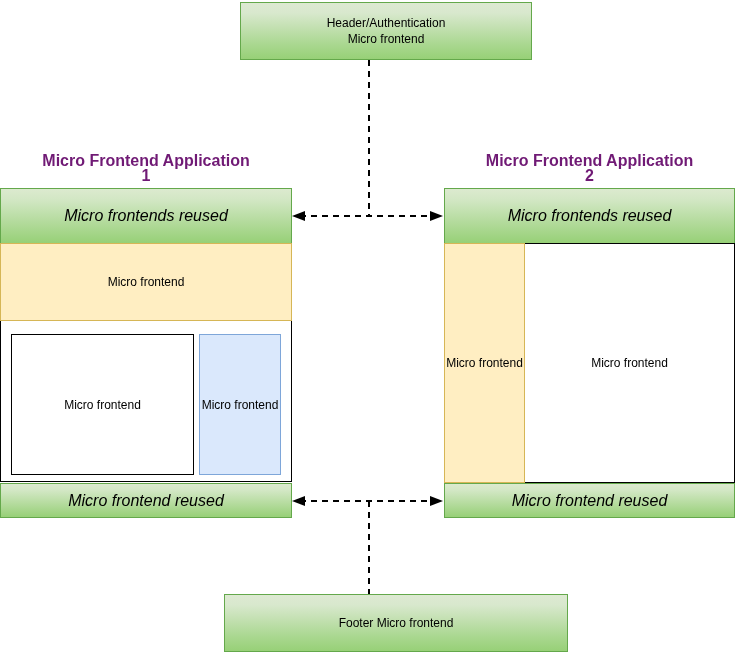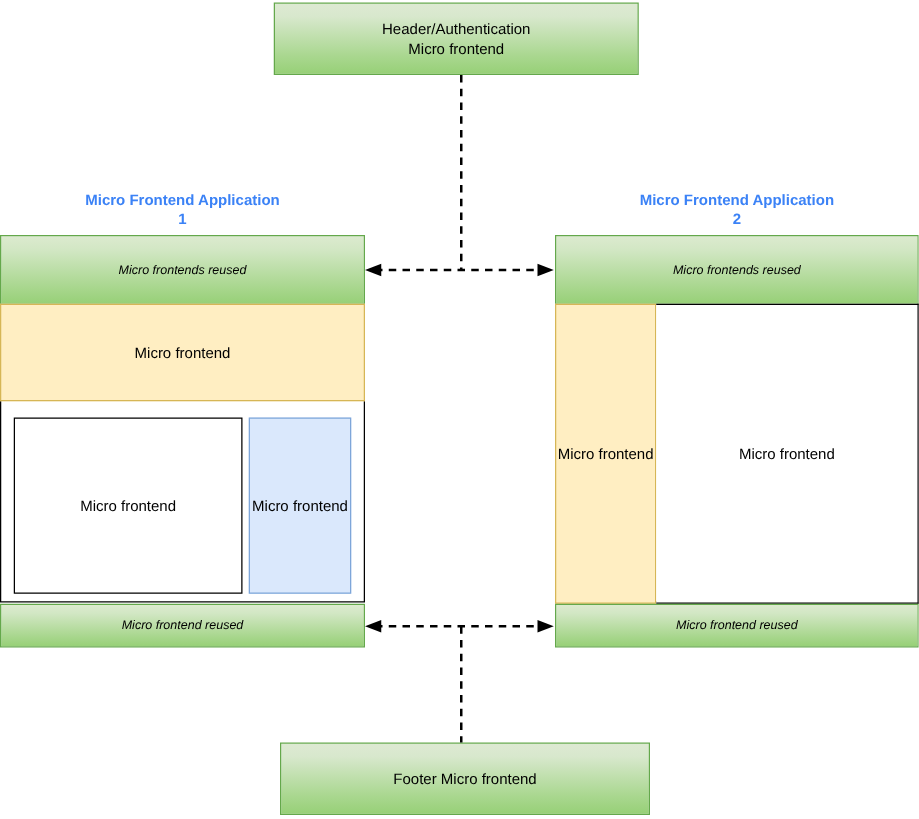--- a/index.html
+++ b/index.html
@@ -33,21 +33,21 @@
     line-height: 16px;
   }
   .green-band {
     background: linear-gradient(to bottom, #dceacf 0%, #d2e7c4 20%, #a7d68c 78%, #97d077 100%);
     border: 1px solid #64a84b;
     display: flex;
     align-items: center;
     justify-content: center;
     text-align: center;
     font-style: italic;
-    font-size: 10px;
+    font-size: 16px;
     color: #000000;
   }
 
   
   .yellow-box {
     background: #ffeec2;
     border: 1px solid #d6b656;
     display: flex;
     align-items: center;
     justify-content: center;
@@ -77,41 +77,41 @@
     justify-content: center;
     text-align: center;
     font-size: 12px;
     color: #000000;
   }
 
   
   .app-title {
     position: absolute;
     text-align: center;
-    font-size: 12px;
+    font-size: 16px;
     font-weight: bold;
-    color: #3b82f6;
+    color: #701a75;
     line-height: 15px;
     box-sizing: border-box;
   }
 
   
   .connectors {
     position: absolute;
     left: 0;
     top: 0;
     width: 735px;
     height: 655px;
     pointer-events: none;
   }
 </style>
 </head>
 <body>
 
-<div class="node green-box" style="left:219px; top:2px; width:292px; height:58px;">
+<div class="node green-box" style="left:240px; top:2px; width:292px; height:58px;">
   <div>
     <div>Header/Authentication</div>
     <div>Micro frontend</div>
   </div>
 </div>
 
 <div class="app-title" style="left:0px; top:153px; width:292px;">
   <div>Micro Frontend Application</div>
   <div>1</div>
 </div>
@@ -156,21 +156,21 @@
 </div>
 
 <div class="node white-box" style="left:525px; top:243px; width:210px; height:240px; border-left:none;">
   <span>Micro frontend</span>
 </div>
 
 <div class="node green-band" style="left:444px; top:483px; width:291px; height:35px;">
   <span>Micro frontend reused</span>
 </div>
 
-<div class="node green-box" style="left:224px; top:594px; width:296px; height:58px;">
+<div class="node green-box" style="left:224px; top:594px; width:344px; height:58px;">
   <span>Footer Micro frontend</span>
 </div>
 
 <svg class="connectors" viewBox="0 0 735 655" width="735" height="655">
 
   <line x1="369" y1="60" x2="369" y2="216" stroke="#000000" stroke-width="2" stroke-dasharray="6,5"></line>
 
   <line x1="300" y1="216" x2="436" y2="216" stroke="#000000" stroke-width="2" stroke-dasharray="6,5"></line>
   <polygon points="292,216 305,211 305,221" fill="#000000"></polygon>
   <polygon points="443,216 430,211 430,221" fill="#000000"></polygon>

